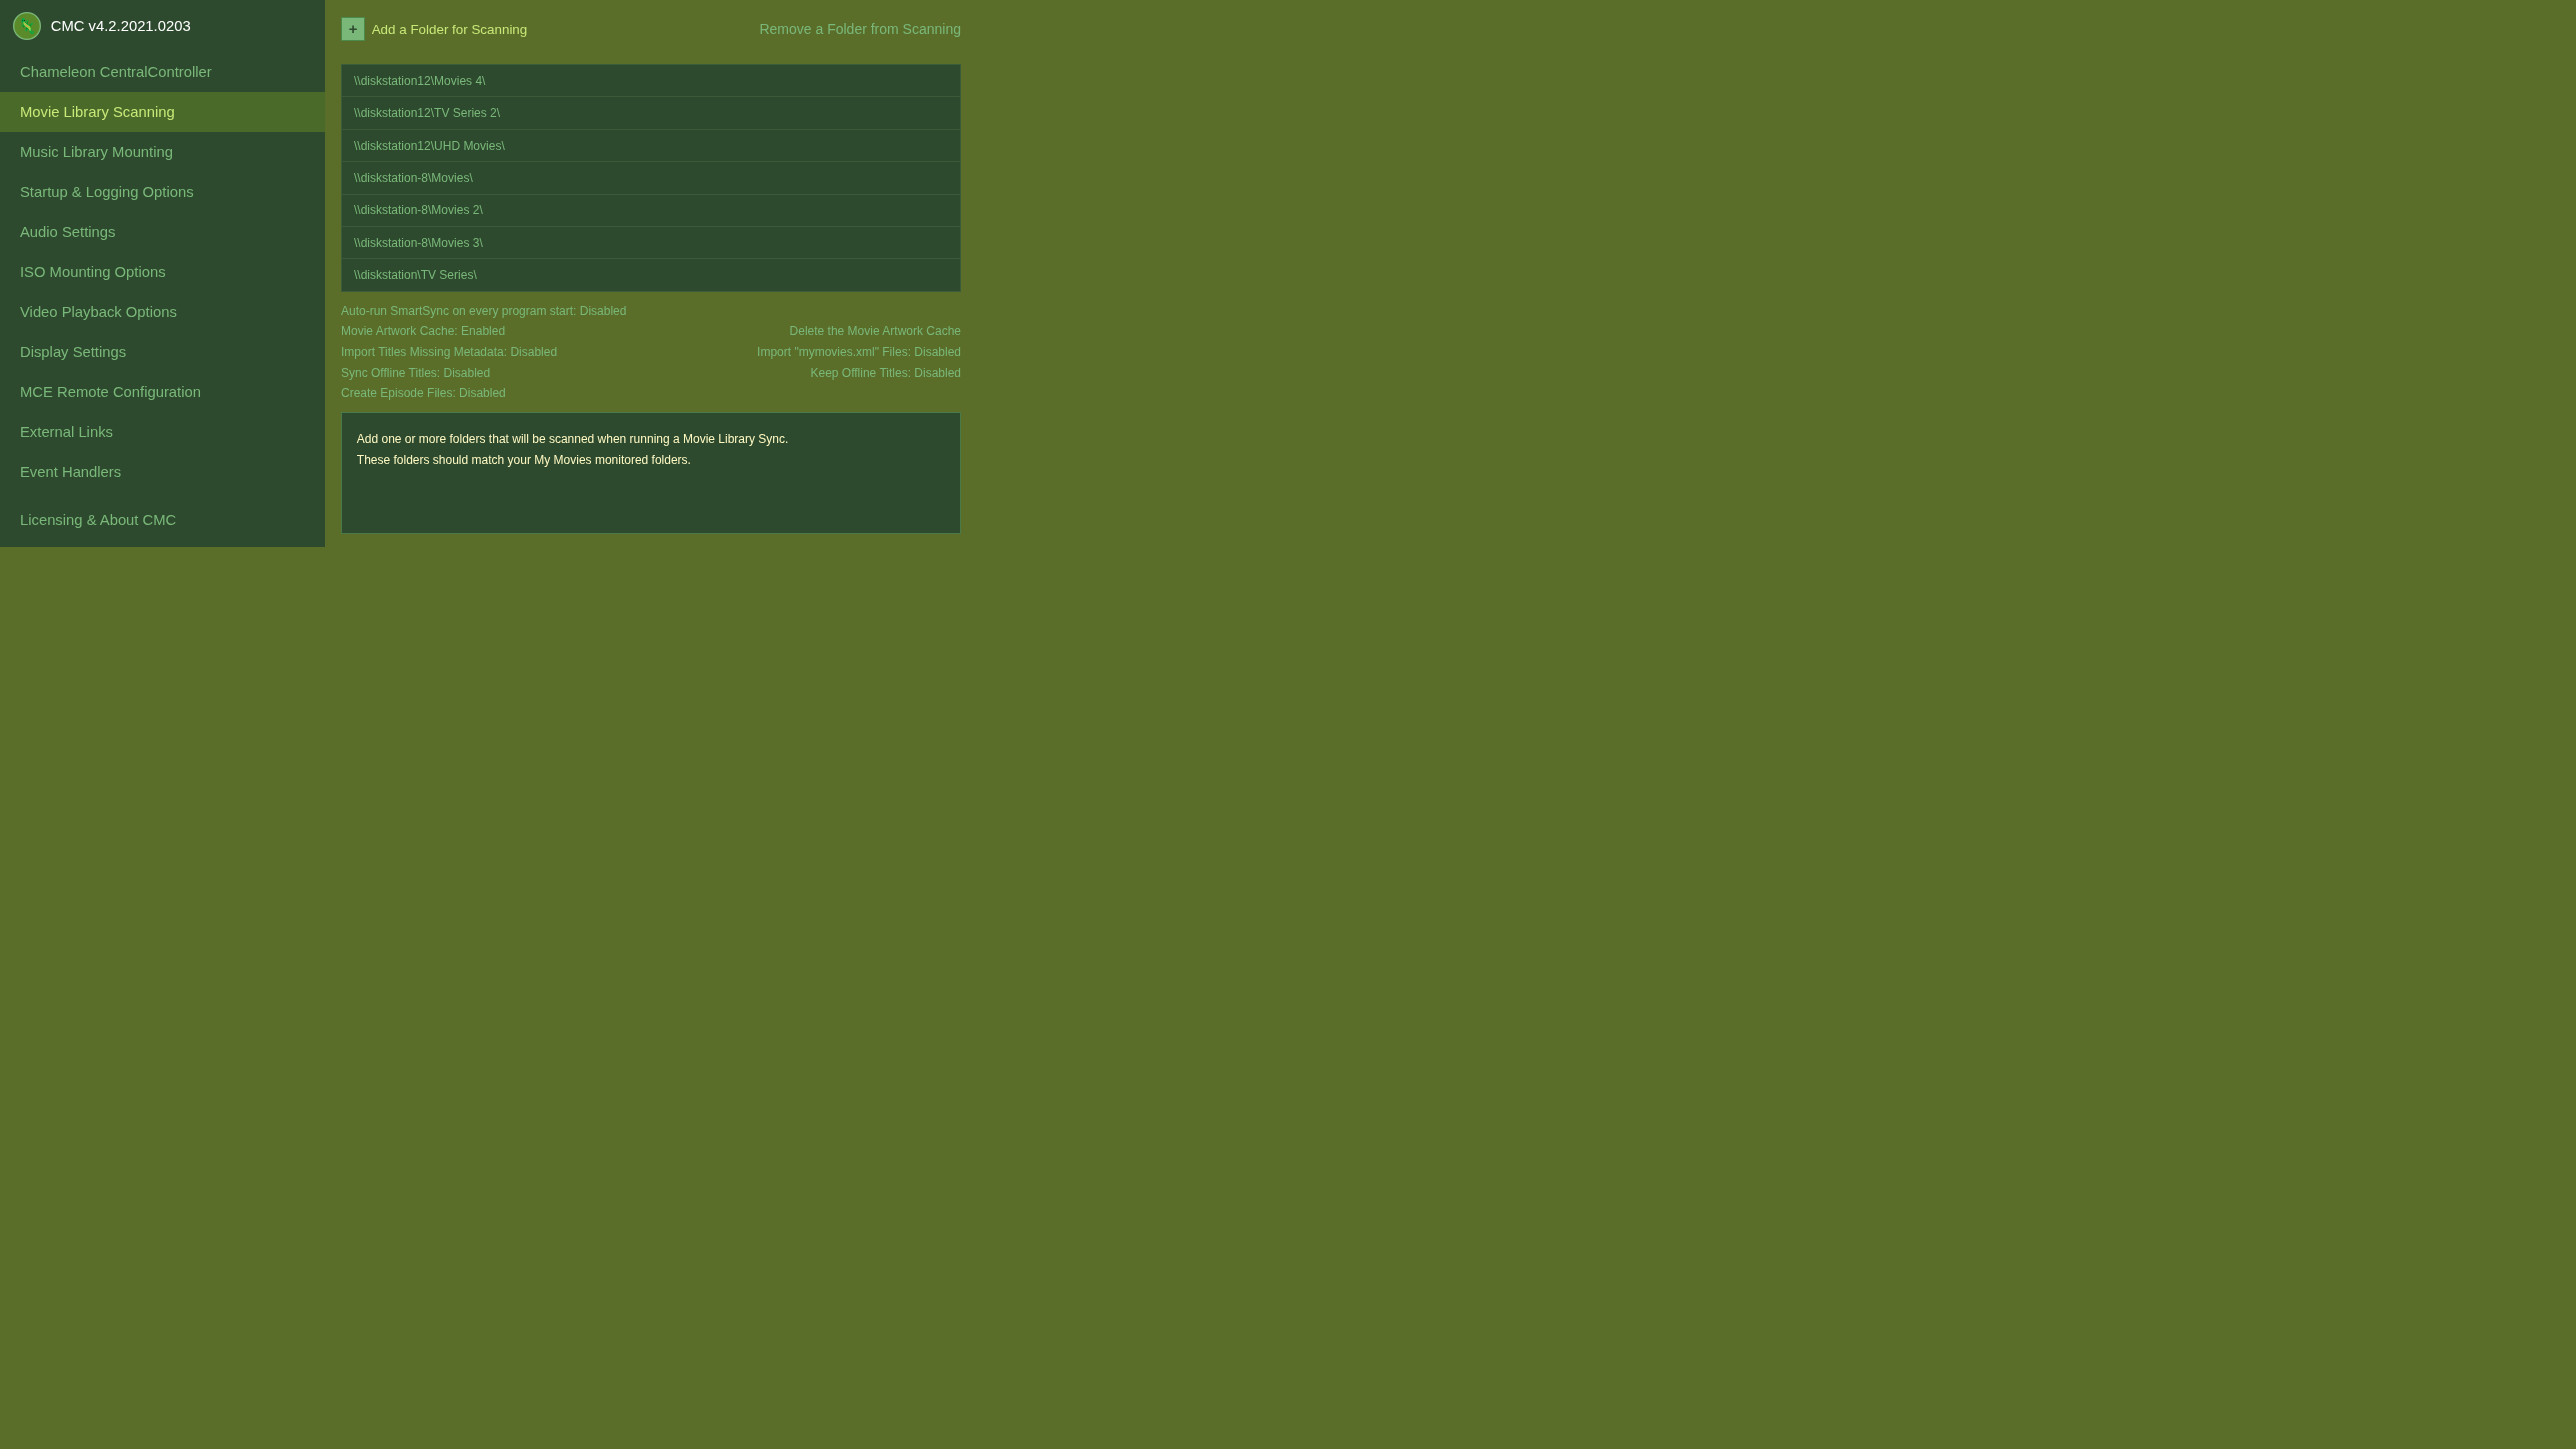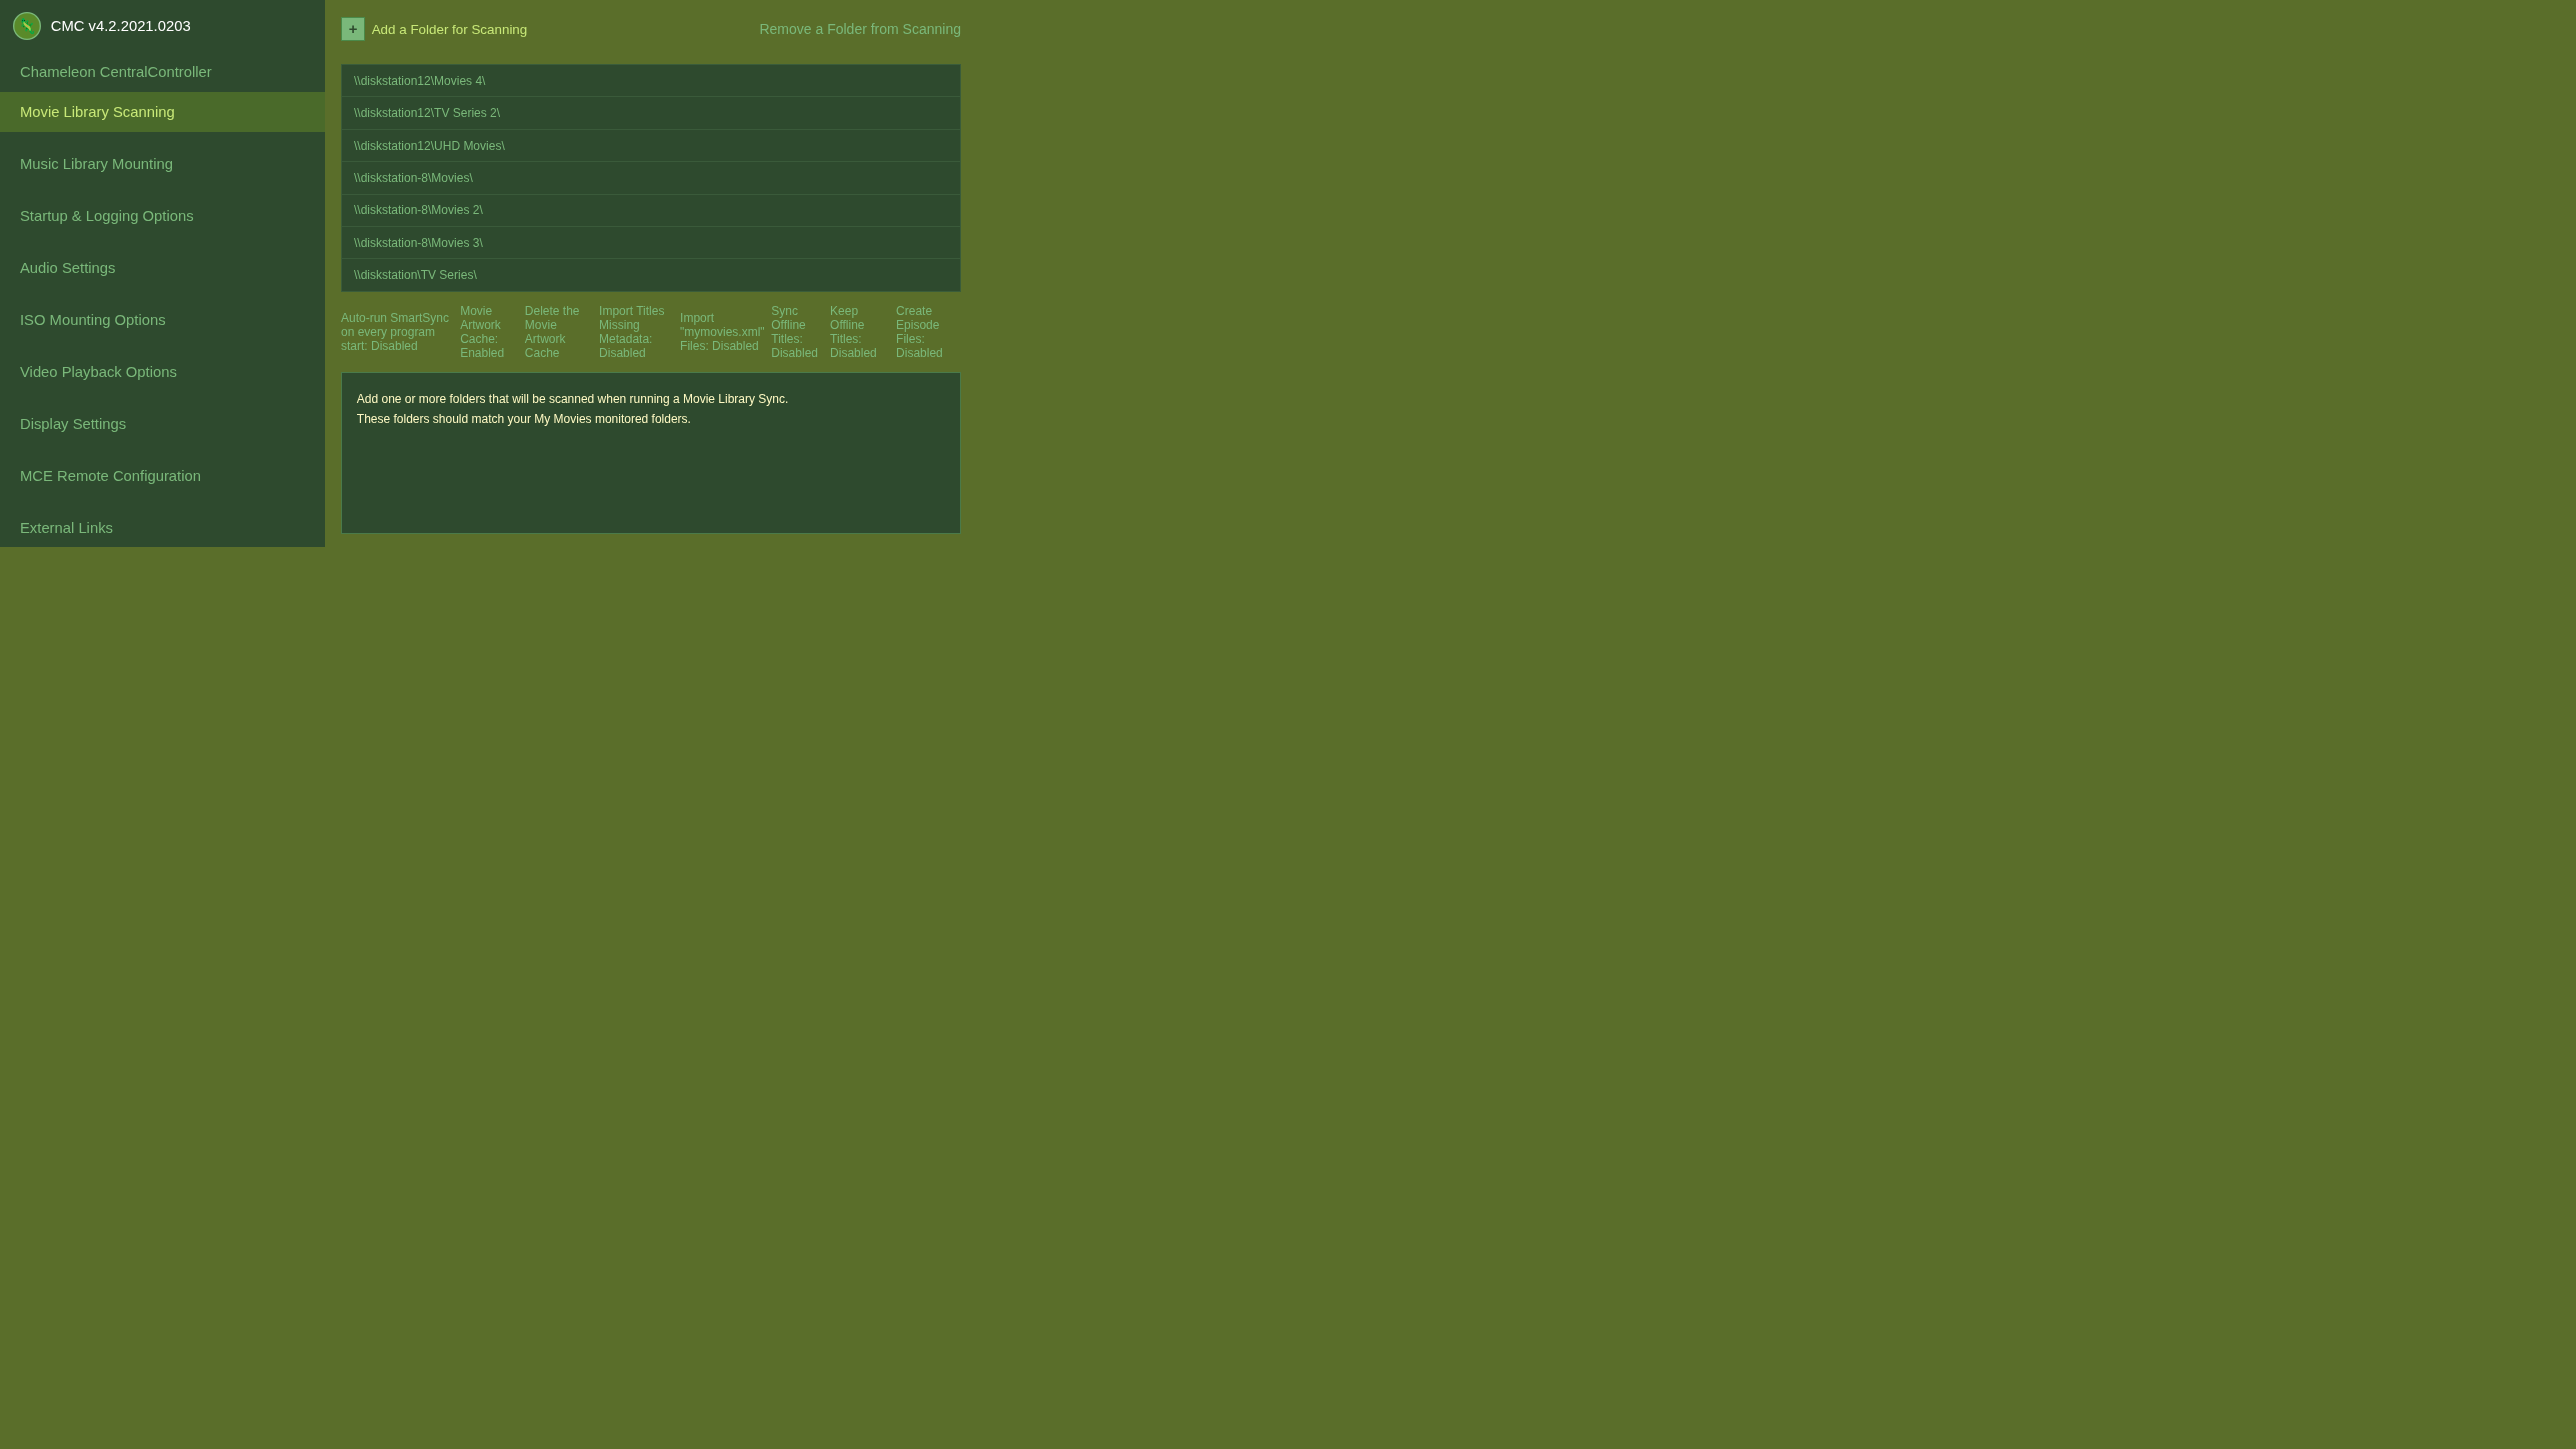--- a/index.html
+++ b/index.html
@@ -37,21 +37,20 @@
     #app-title {
       color: #ffffff;
       font-size: 14.8px;
       font-weight: 400;
     }
 
     #nav-list {
       display: flex;
       flex-direction: column;
       flex: 1;
-      gap: 12px;
     }
 
     .nav-item {
       padding: 12px 20px;
       color: #7ab87a;
       font-size: 14.8px;
       cursor: pointer;
       font-weight: 400;
     }
 
@@ -149,21 +148,21 @@
       cursor: pointer;
     }
 
     .folder-item:last-child {
       border-bottom: none;
     }
 
     
     #options-section {
       display: flex;
-      flex-direction: row;
+      flex-direction: column;
       gap: 6.7px;
     }
 
     .option-row {
       display: flex;
       align-items: center;
       justify-content: space-between;
     }
 
     .option-label {

